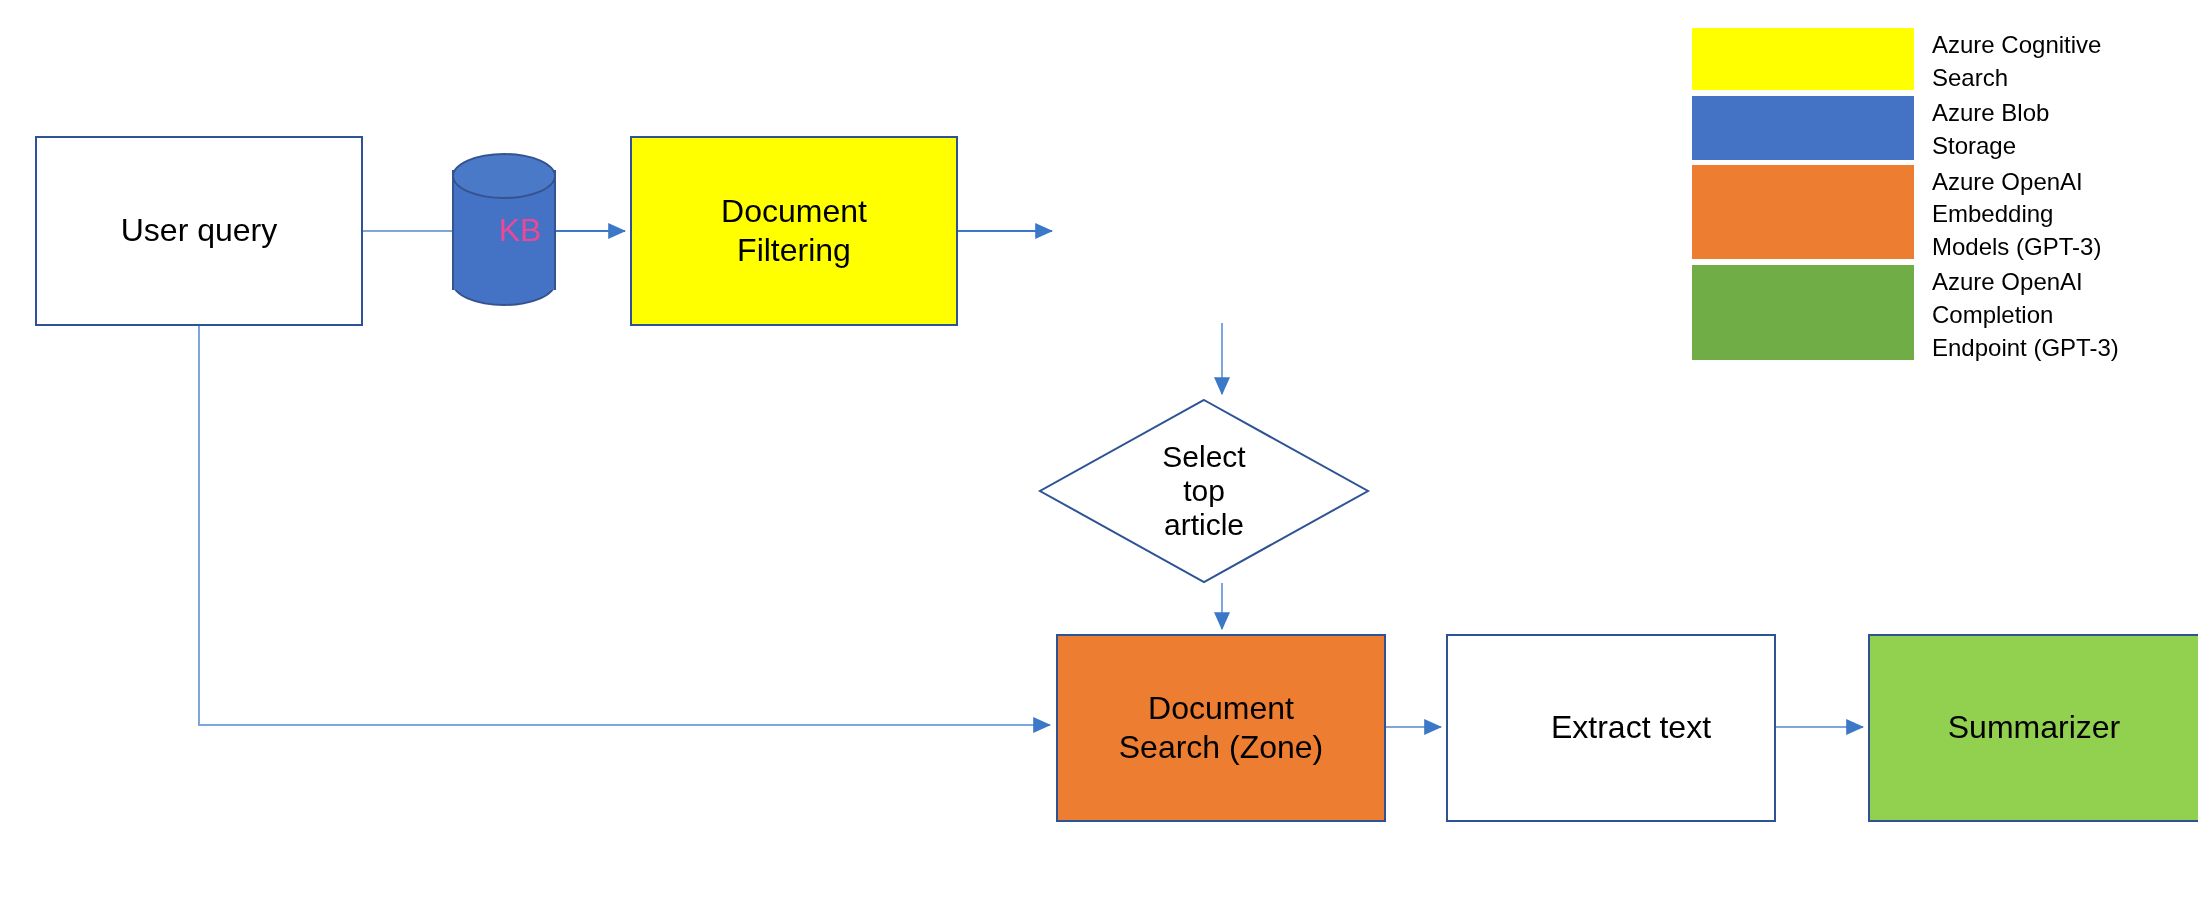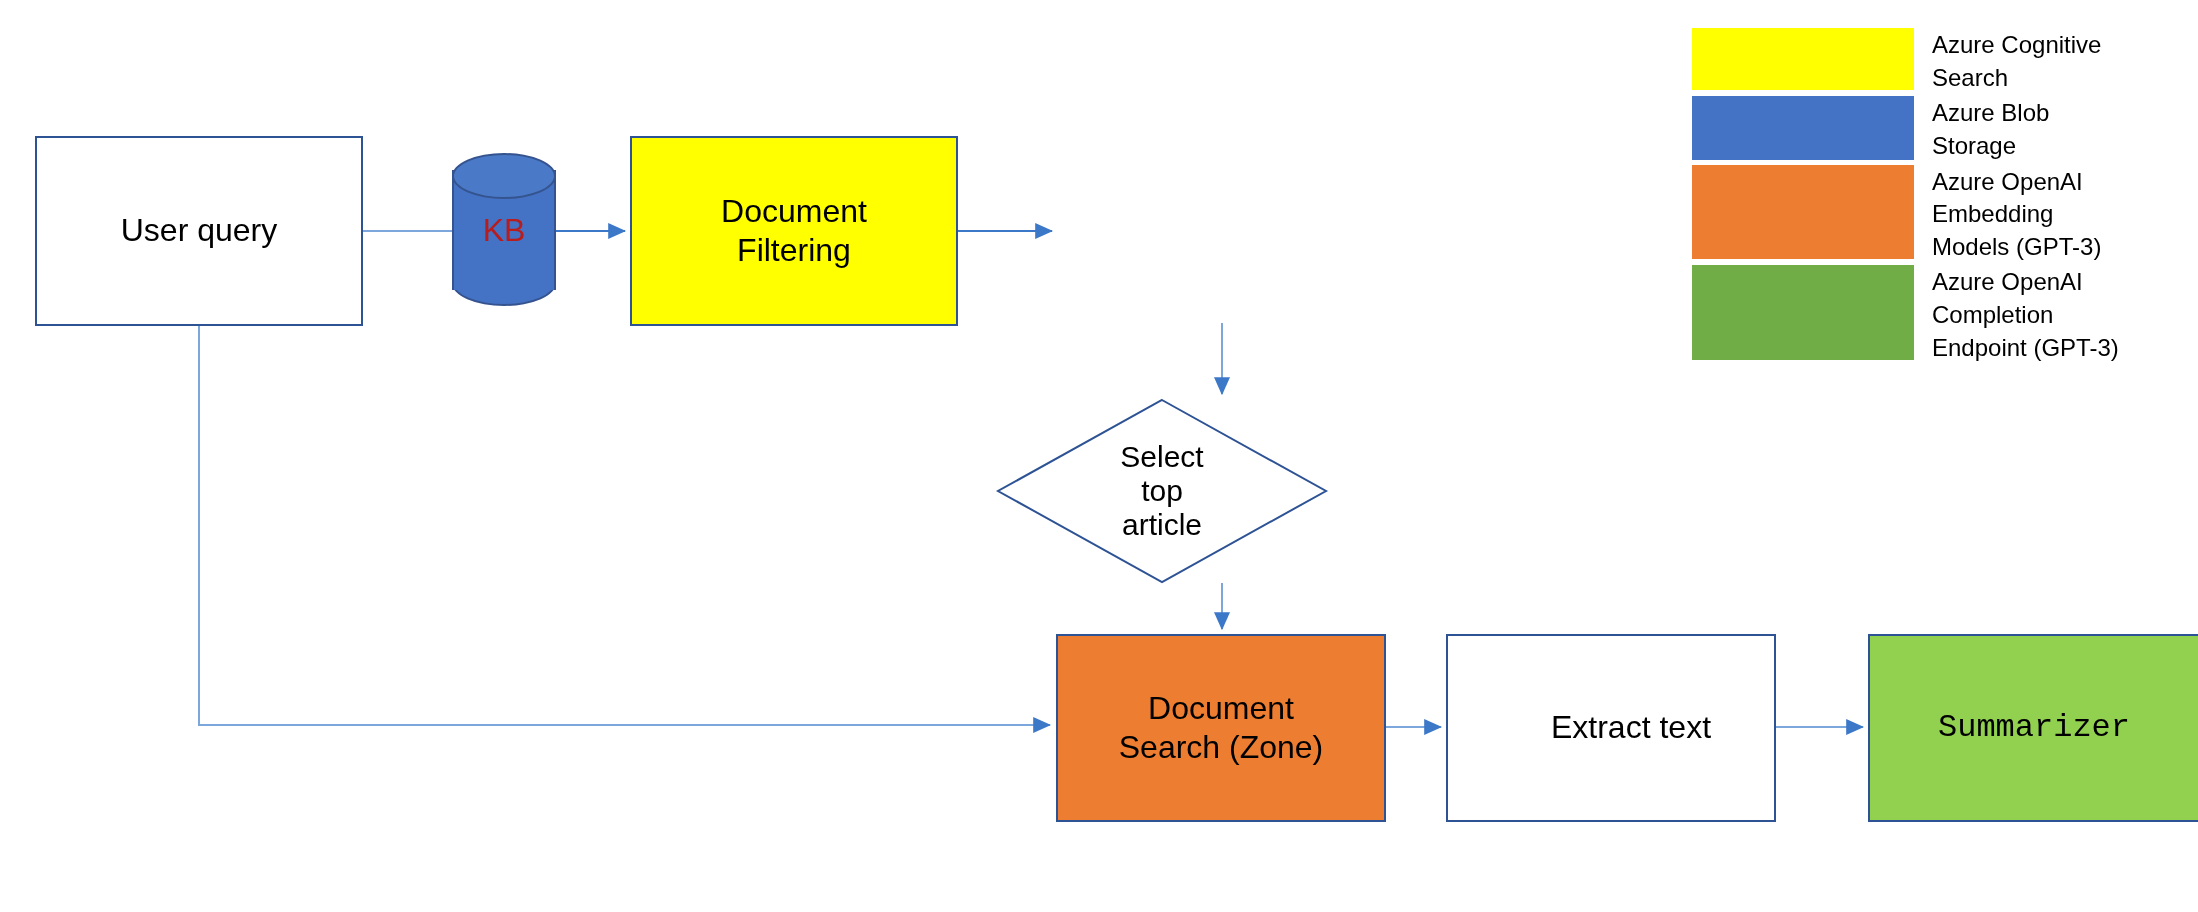--- a/index.html
+++ b/index.html
@@ -28,21 +28,21 @@
     align-items: center;
     justify-content: center;
     text-align: center;
     color: #000000;
     line-height: 1.22;
     white-space: pre-line;
   }
   .node.white { background: #FFFFFF; }
   .node.yellow { background: #FFFF00; }
   .node.orange { background: #ED7D31; }
-  .node.green  { background: #92D050; font-family: Liberation Mono, monospace; }
+  .node.green  { background: #92D050; }
 
   
   #node-user-query {
     left: 35px; top: 136px; width: 328px; height: 190px;
     font-size: 32px;
   }
   #node-document-filtering {
     left: 630px; top: 136px; width: 328px; height: 190px;
     font-size: 32px;
   }
@@ -85,41 +85,41 @@
   .cylinder .cyl-top {
     position: absolute;
     left: 0; top: 0px; width: 100%; height: 46px;
     background: #4A7AC7;
     border: 2px solid #35548F;
     border-radius: 50%;
     box-sizing: border-box;
   }
   .cylinder .cyl-label {
     position: absolute;
-    left: 0; top: 0; width: 100%; height: 100%;
+    left: 16px; top: 0; width: 100%; height: 100%;
     display: flex; align-items: center; justify-content: center;
-    font-size: 32px; color: #b91c1c; z-index: 4; text-align: center;
+    font-size: 32px; color: #ec4899; z-index: 4; text-align: center;
   }
 
   
   .diamond {
     position: absolute;
   }
   .diamond svg {
     position: absolute; left: 0; top: 0; overflow: visible;
   }
   .diamond .dm-label {
     position: absolute; left: 0; top: 0; width: 100%; height: 100%;
     display: flex; align-items: center; justify-content: center;
     text-align: center; font-size: 30px; color: #000;
     line-height: 1.13; white-space: pre-line;
     z-index: 3;
   }
   #diamond-ranked { left: 1057px; top: 139px; width: 330px; height: 184px; }
-  #diamond-select { left: 997px; top: 399px; width: 330px; height: 184px; }
+  #diamond-select { left: 1039px; top: 399px; width: 330px; height: 184px; }
 
   
   #connectors {
     position: absolute; left: 0; top: 0; width: 2198px; height: 912px;
     pointer-events: none;
   }
 
   
   #legend {
     position: absolute;

